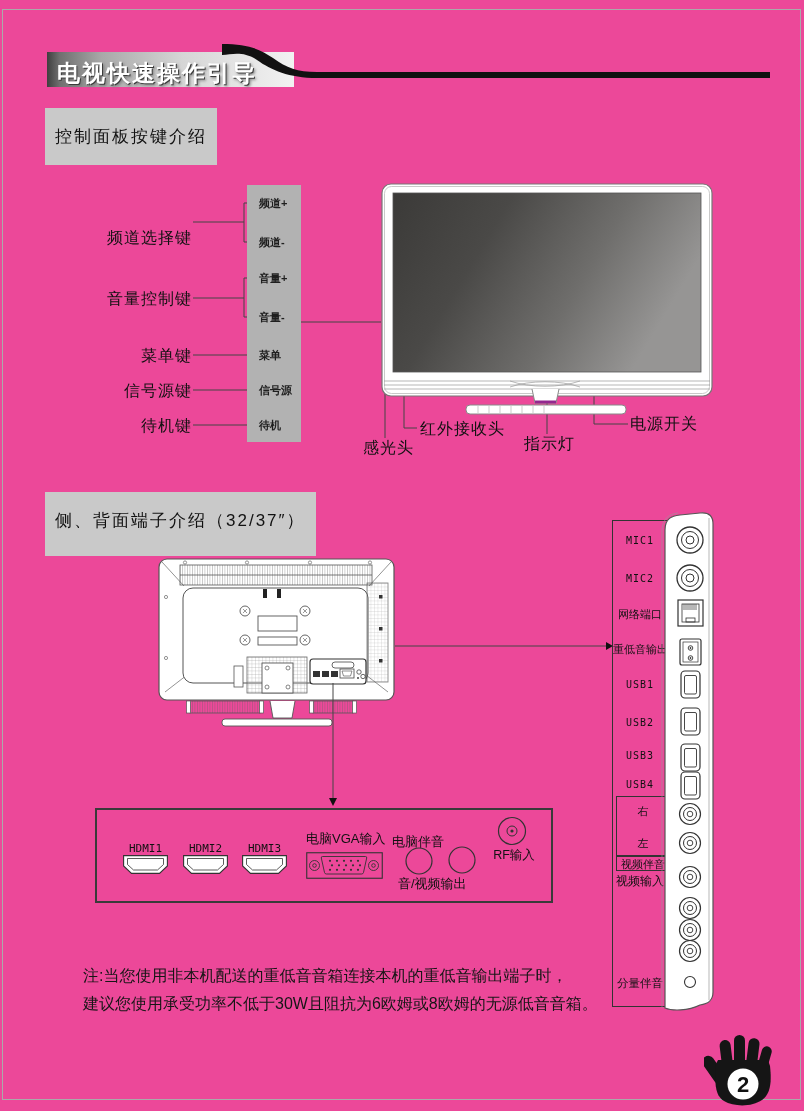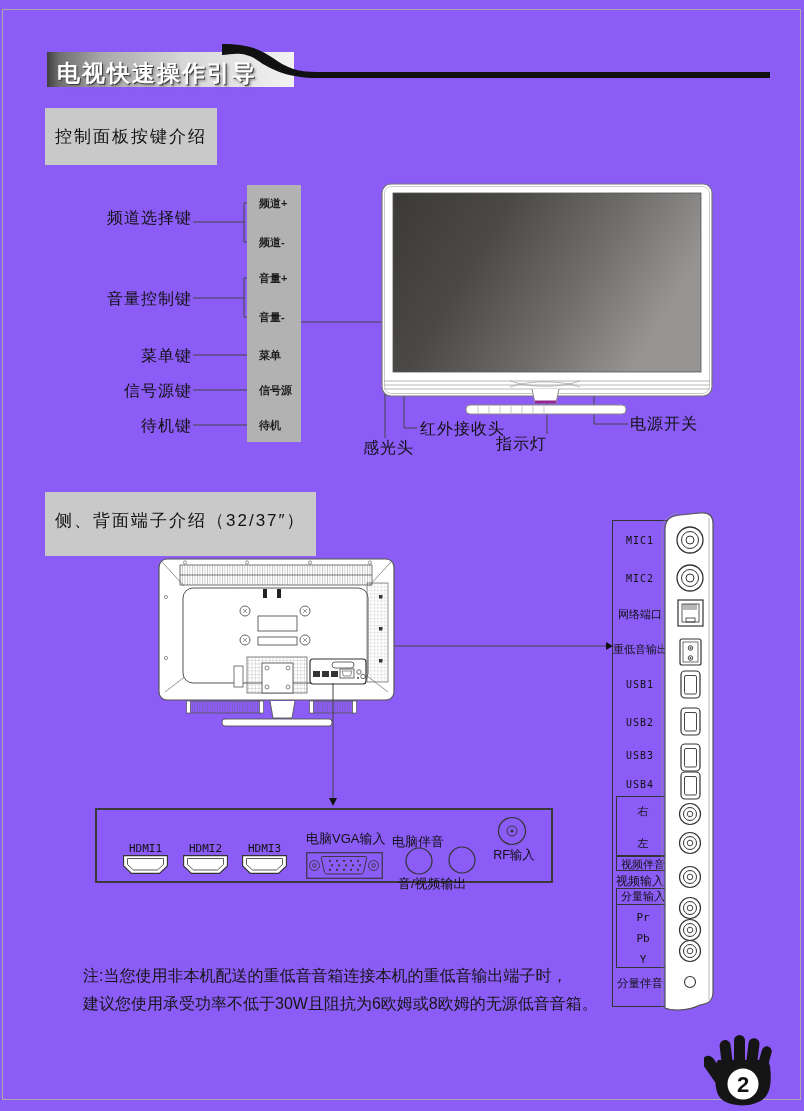--- a/index.html
+++ b/index.html
@@ -1,16 +1,16 @@
 <!DOCTYPE html>
 <html style="--accent-purple: #93278f; --panel-gray: #b2b2b2; --heading-bg: #c9c9c9; --screen-dark: #3b3a38; --screen-light: #969594; --line-color: #444444;"><head>
 <meta charset="utf-8">
 <style>
   html,body{margin:0;padding:0;background:#fff;}
-  #page{position:relative;width:804px;height:1111px;background:#8b5cf6;overflow:hidden;
+  #page{position:relative;width:804px;height:1111px;background:#ec4899;overflow:hidden;
         font-family:"Liberation Sans",sans-serif;color:#111;}
   .abs{position:absolute;}
   .page-border{left:2px;top:9px;width:797px;height:1089px;border:1px solid #aaa;}
   .banner-silver{left:47px;top:52px;width:247px;height:35px;
     background:linear-gradient(90deg,#3f3f3f 0%,#6f6f6f 5%,#a8a8a8 22%,#d6d6d6 55%,#f2f2f2 100%);}
   .banner-title{left:57px;top:58px;font-size:23px;font-weight:bold;color:#fff;letter-spacing:2px;
     text-shadow:1px 1px 0 #3a3a3a,2px 2px 3px #777;}
   .heading{background:var(--heading-bg,#c9c9c9);font-size:17px;letter-spacing:2px;
     padding:16px 10px;white-space:nowrap;}
   .h1{left:45px;top:108px;height:25px;line-height:25px;}
@@ -18,21 +18,21 @@
   .lbl16{font-size:16px;letter-spacing:1px;white-space:nowrap;}
   .left-label{left:90px;width:102px;text-align:right;}
   .ctrl-panel{left:247px;top:185px;width:54px;height:257px;background:var(--panel-gray,#b2b2b2);}
   .btn-label{left:259px;font-size:11px;font-weight:bold;color:#1f1f1f;white-space:nowrap;}
   .side-box{left:612px;top:520px;width:56px;height:487px;border:1.5px solid #333;box-sizing:border-box;}
   .side-box div{position:absolute;width:100%;text-align:center;white-space:nowrap;}
   .mono{font-family:"DejaVu Sans Mono",monospace;}
   .s10{font-size:10px;letter-spacing:1px;}
   .s11{font-size:11px;}
   .inner-box{border:1px solid #333;box-sizing:border-box;left:3px;width:46px;}
-  .bottom-panel{left:95px;top:808px;width:458px;height:75px;border:2px solid #3a3a3a;box-sizing:border-box;}
+  .bottom-panel{left:95px;top:808px;width:458px;height:95px;border:2px solid #3a3a3a;box-sizing:border-box;}
   .bp-label{position:absolute;font-size:13px;white-space:nowrap;}
   .note-line{left:83px;font-size:16px;letter-spacing:0;white-space:nowrap;color:#161616;}
   svg{display:block;}
   .ln{stroke:var(--line-color,#444);stroke-width:1;fill:none;}
 </style>
 </head>
 <body>
 
 <div id="page">
   <div class="abs page-border"></div>
@@ -52,21 +52,21 @@
       <path d="M193,148 H244 M244,128 V167 M244,128 H257 M244,167 H257"></path>
       <path d="M193,205 H257 M193,240 H257 M193,275 H257"></path>
       <path d="M301,172 H381"></path>
       <path d="M385,237 V288"></path>
       <path d="M404,235 V278 H417"></path>
       <path d="M547,241 V284"></path>
       <path d="M594,239 V274 H628"></path>
     </g>
   </svg>
 
-  <div class="abs lbl16 left-label" style="top:208px">频道选择键</div>
+  <div class="abs lbl16 left-label" style="top:228px">频道选择键</div>
   <div class="abs lbl16 left-label" style="top:289px">音量控制键</div>
   <div class="abs lbl16 left-label" style="top:346px">菜单键</div>
   <div class="abs lbl16 left-label" style="top:381px">信号源键</div>
   <div class="abs lbl16 left-label" style="top:416px">待机键</div>
 
   <div class="abs ctrl-panel"></div>
   <div class="abs btn-label" style="top:196px">频道+</div>
   <div class="abs btn-label" style="top:235px">频道-</div>
   <div class="abs btn-label" style="top:271px">音量+</div>
   <div class="abs btn-label" style="top:310px">音量-</div>
@@ -95,21 +95,21 @@
     <g>
       <path d="M152,208 L155,222 L176,222 L179,208" fill="#fff" stroke="#888" stroke-width="1"></path>
       <rect x="155" y="219.5" width="21" height="2.8" style="fill:var(--accent-purple,#93278f)"></rect>
       <rect x="86" y="224" width="160" height="9" rx="4" fill="#fff" stroke="#888" stroke-width="1"></rect>
       <path d="M98,225 V232 M109,225 V232 M120,225 V232 M131,225 V232 M142,225 V232 M153,225 V232 M164,225 V232" stroke="#aaa" stroke-width="0.6"></path>
     </g>
   </svg>
 
   <div class="abs lbl16" style="left:363px;top:438px">感光头</div>
   <div class="abs lbl16" style="left:420px;top:419px">红外接收头</div>
-  <div class="abs lbl16" style="left:496px;top:434px">指示灯</div>
+  <div class="abs lbl16" style="left:524px;top:434px">指示灯</div>
   <div class="abs lbl16" style="left:630px;top:414px">电源开关</div>
 
   <div class="abs heading h2">侧、背面端子介绍（32/37″）</div>
 
   <svg class="abs" style="left:157px;top:555px" width="240" height="175" viewBox="0 0 240 175">
     <defs>
       <pattern id="hv1" width="2.5" height="4" patternUnits="userSpaceOnUse">
         <path d="M0,0 V4" stroke="#666" stroke-width="0.7"></path>
       </pattern>
       <pattern id="grid1" width="3.5" height="3.5" patternUnits="userSpaceOnUse">
@@ -207,26 +207,20 @@
 
     <div class="inner-box" style="top:275px;height:60px">
       <div class="s11" style="top:7px">右</div>
       <div class="s11" style="top:39px">左</div>
     </div>
     <div class="inner-box" style="top:335px;height:15px;line-height:13px">
       <div class="s11" style="top:1px">视频伴音</div>
     </div>
     <div class="s11" style="top:352px;font-size:12px">视频输入</div>
 
-    <div class="inner-box" style="top:367px;height:80px">
-      <div class="s11" style="top:1px;border-bottom:1px solid #333;height:14px;line-height:13px">分量输入</div>
-      <div class="mono s11" style="top:22px">Pr</div>
-      <div class="mono s11" style="top:43px">Pb</div>
-      <div class="mono s11" style="top:64px">Y</div>
-    </div>
     <div class="s11" style="top:455px;font-size:11.5px">分量伴音</div>
   </div>
 
   <svg class="abs" style="left:660px;top:508px" width="58" height="508" viewBox="0 0 58 508">
     <path d="M2,500 V24 C2,12 8,6 18,5" fill="none" stroke="#999" stroke-width="0.6"></path>
     <path d="M5,500 C5,495 5,30 5,22 C5,10 12,8 20,7 L40,5 C50,4 53,9 53,16 L53,484
              C53,493 48,496 40,497 C28,503 12,503 5,500 Z" fill="#fff" stroke="#555" stroke-width="1.2"></path>
     <path d="M49,10 V492" stroke="#888" stroke-width="0.6"></path>
     <g fill="none" stroke="#333">
       <g>

